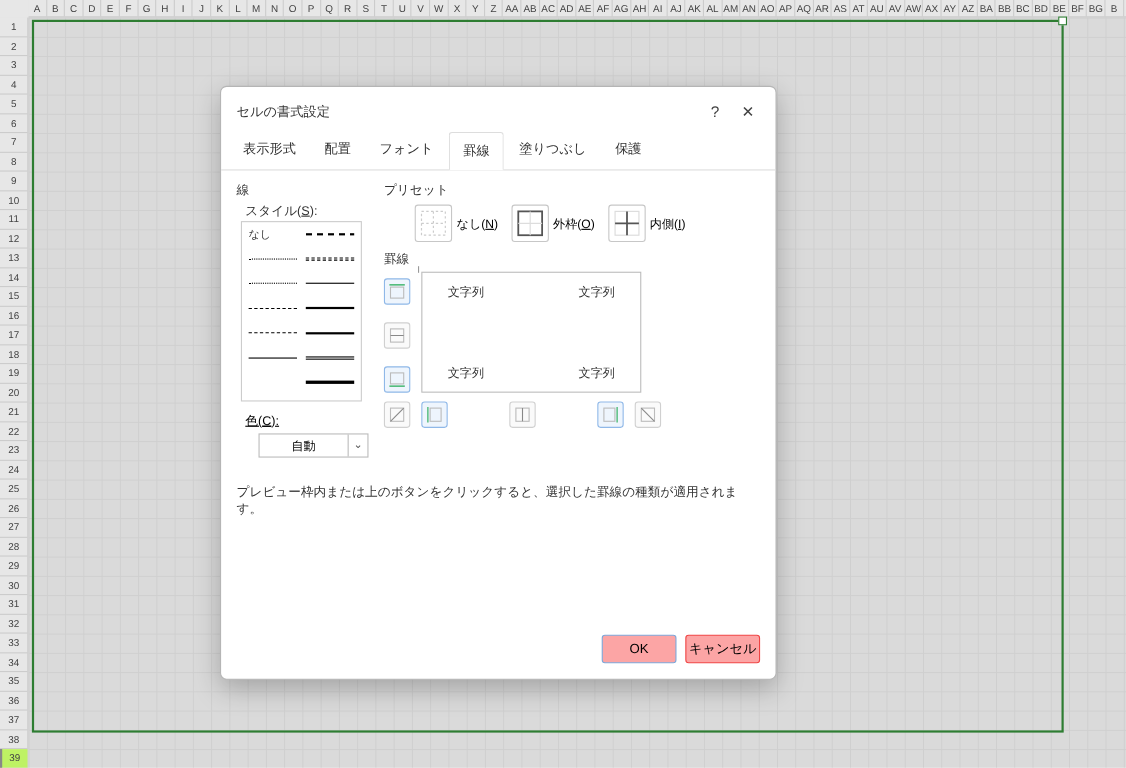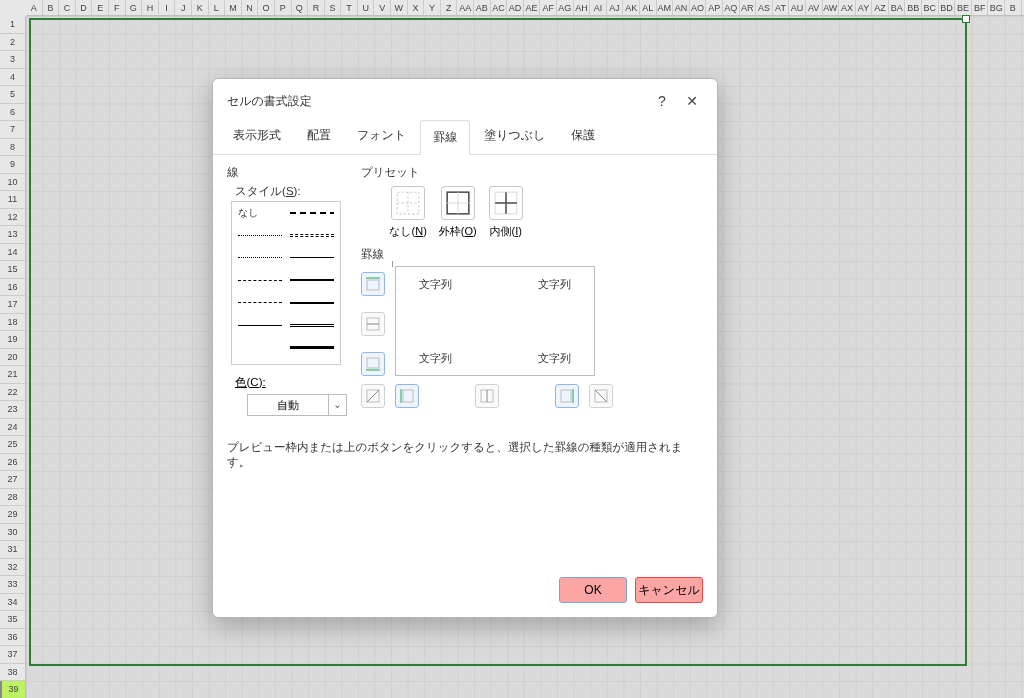--- a/index.html
+++ b/index.html
@@ -14,21 +14,21 @@
 .grid { position: absolute; top: 16px; left: 26px; right: 0; bottom: 0;
   background-image:
     linear-gradient(to right, #cfcfcf 1px, transparent 1px),
     linear-gradient(to bottom, #cfcfcf 1px, transparent 1px);
   background-size: 16.6px 17.5px;
   background-color: #dadada;
 }
 .selrect { position: absolute; border: 2px solid #2e7d32; top: 2px; left: 3px; width: 938px; height: 648px; }
 .selhandle { position: absolute; width: 8px; height: 8px; background:#fff; border:1px solid #2e7d32; right:-5px; top:-5px;}
 
-.dialog { position: absolute; left: 212px; top: 78px; width: 506px; height: 540px; background: #fff; border: 1px solid #b5b5b5; border-radius: 6px; box-shadow: 0 8px 24px rgba(0,0,0,0.25); display:flex; flex-direction:column; }
+.dialog { position: absolute; left: 200px; top: 78px; width: 506px; height: 540px; background: #fff; border: 1px solid #b5b5b5; border-radius: 6px; box-shadow: 0 8px 24px rgba(0,0,0,0.25); display:flex; flex-direction:column; }
 .titlebar { display:flex; align-items:center; padding: 10px 10px 6px 14px; }
 .titlebar .title { font-size: 12px; color:#333; }
 .titlebar .spacer { flex:1; }
 .titlebar .btn { width: 30px; height: 24px; display:flex; align-items:center; justify-content:center; color:#444; font-size:14px; }
 
 .tabs { display:flex; border-bottom:1px solid #ddd; padding: 0 8px; gap: 2px; }
 .tab { padding: 8px 12px; font-size: 12px; color:#333; cursor:pointer; }
 .tab.active { border:1px solid #ddd; border-bottom:1px solid #fff; border-radius:3px 3px 0 0; position:relative; top:1px; background:#fff; }
 
 .body { display:flex; padding: 10px 14px 4px 14px; gap: 14px; }
@@ -49,21 +49,21 @@
 .dot1 { border-top:1px dotted #000; width:100%; }
 .double1 { border-top:3px double #000; width:100%; }
 .thickdash { height:2px; background: repeating-linear-gradient(90deg,#000 0 6px, transparent 6px 10px); width:100%;}
 
 .colorrow { margin-top:10px; margin-left:8px; font-size:11.5px;text-decoration:underline; }
 .colorsel { display:flex; align-items:center; border:1px solid #bbb; width:100px; height:22px; margin-top:4px; margin-left:20px; }
 .colorsel span { flex:1; text-align:center; font-size:11px; }
 .colorsel .dd { width:18px; border-left:1px solid #bbb; text-align:center; font-size:10px; color:#555; line-height:20px;}
 
 .preset-row { display:flex; gap:12px; margin:6px 0 8px 28px;}
-.preset { display:flex; flex-direction:column; align-items:center; gap:4px; font-size:11px; }
+.preset { display:flex; align-items:center; gap:4px; font-size:11px; }
 .preset .ico { width:34px; height:34px; border:1px solid #c7c7c7; display:flex; align-items:center; justify-content:center; border-radius:3px;}
 .ico svg { width:26px; height:26px; }
 
 .border-area { position:relative; }
 .border-left-btns { position:absolute; left:0; top:6px; display:flex; flex-direction:column; gap:16px;}
 .bbtn { width:24px; height:24px; border:1px solid #8fb8e8; background:#eef5fd; border-radius:3px; display:flex; align-items:center; justify-content:center;}
 .bbtn.off { border:1px solid #d0d0d0; background:#fafafa;}
 .bbtn svg{width:16px;height:16px;}
 .preview { margin-left:34px; width:200px; height:110px; border:1px solid #bcbcbc; position:relative; display:grid; grid-template-columns:1fr 1fr; grid-template-rows:1fr 1fr; background:#fff;gap:40px;}
 .preview::before{content:"";position:absolute;left:-4px;top:-6px;width:1px;height:6px;background:#999;}

